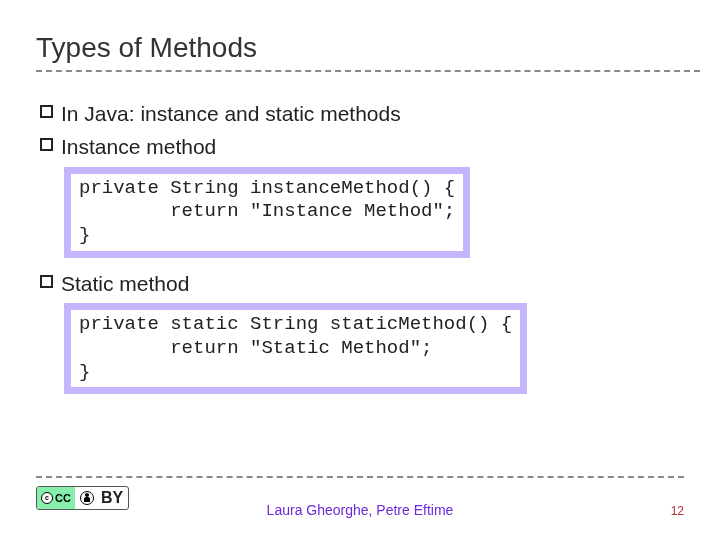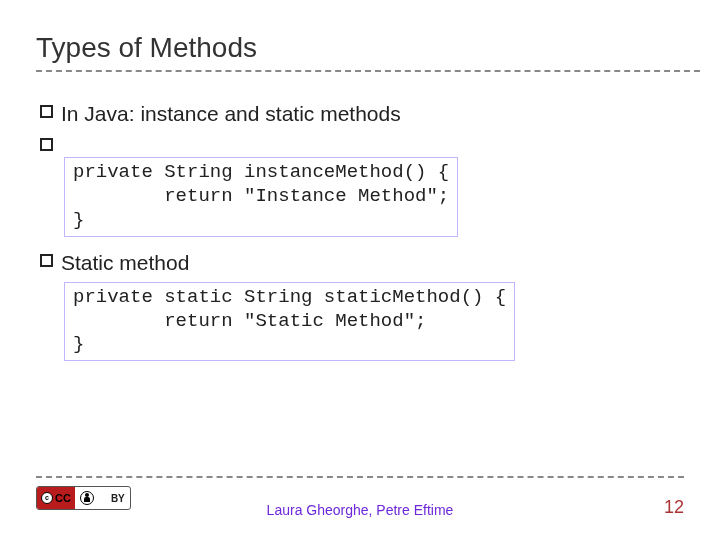--- a/index.html
+++ b/index.html
@@ -44,21 +44,21 @@
     display: inline-block;
     width: 13px;
     height: 13px;
     border: 2px solid #222;
     margin-right: 8px;
     margin-top: 5px;
     flex-shrink: 0;
     box-sizing: border-box;
   }
   .code-box {
-    border: 1px solid #c4b5fd;
+    border: 7px solid #c4b5fd;
     padding: 3px 8px 3px 8px;
     font-family: "Courier New", Courier, monospace;
     font-size: 19px;
     line-height: 1.25;
     white-space: pre;
     display: inline-block;
     margin: 2px 0 6px 24px;
   }
   .footer-rule {
     border: none;
@@ -80,21 +80,21 @@
     display: inline-flex;
     align-items: center;
     border: 1px solid #555;
     border-radius: 3px;
     overflow: hidden;
     height: 22px;
     vertical-align: middle;
     background: #fff;
   }
   .cc-left {
-    background: #b91c1c;
+    background: #86efac;
     color: #000;
     font-weight: bold;
     font-size: 11px;
     padding: 0 4px;
     display: flex;
     align-items: center;
     height: 100%;
     gap: 2px;
   }
   .cc-circle {
@@ -102,27 +102,27 @@
     width: 10px;
     height: 10px;
     border: 1px solid #000;
     border-radius: 50%;
     font-size: 7px;
     line-height: 10px;
     text-align: center;
     background: #fff;
   }
   .cc-right {
-    font-size: 10px;
+    font-size: 16px;
     font-weight: bold;
     padding: 0 5px;
     display: flex;
     align-items: center;
     height: 100%;
-    gap: 17px;
+    gap: 7px;
   }
   .by-circle {
     display: inline-block;
     width: 12px;
     height: 12px;
     border: 1px solid #000;
     border-radius: 50%;
     position: relative;
     background: #fff;
   }
@@ -152,41 +152,42 @@
     right: 0;
     bottom: 2px;
     text-align: center;
     font-size: 14px;
     color: #6d28d9;
   }
   .footer-pagenum {
     position: absolute;
     right: 0;
     bottom: 2px;
-    font-size: 18px;
+    font-size: 12px;
     color: #a33;
   }
 </style>
 </head>
 <body>
 
 <div class="slide">
 
   <h1 class="title">Types of Methods</h1>
   <hr class="title-rule">
 
   <div class="content">
 
     <div class="bullet-line">
       <span class="bullet"></span>
       <span>In Java: instance and static methods</span>
     </div>
 
     <div class="bullet-line">
       <span class="bullet"></span>
+      <span>Instance method</span>
     </div>
 
     <div class="code-box">private String instanceMethod() {
         return "Instance Method";
 }</div>
 
     <div class="bullet-line">
       <span class="bullet"></span>
       <span>Static method</span>
     </div>

